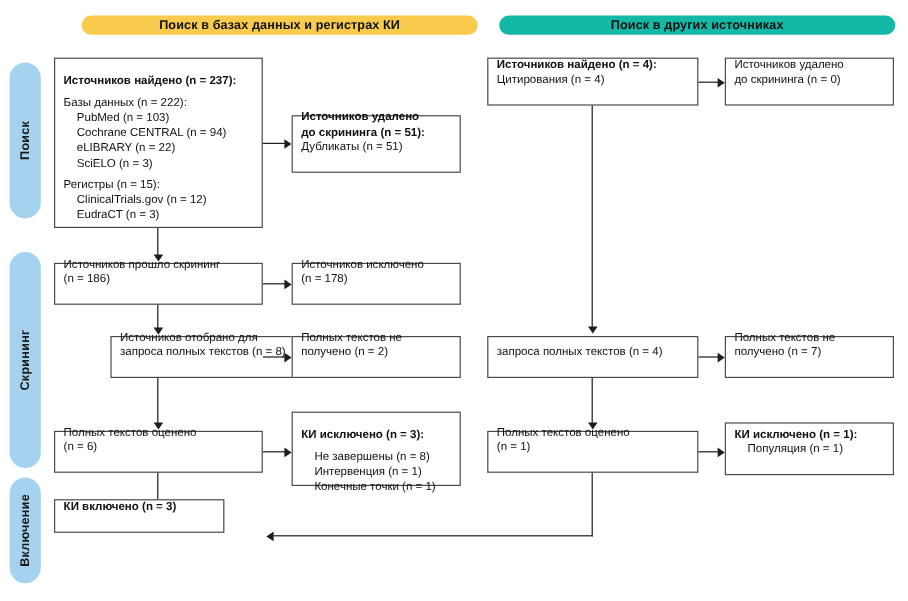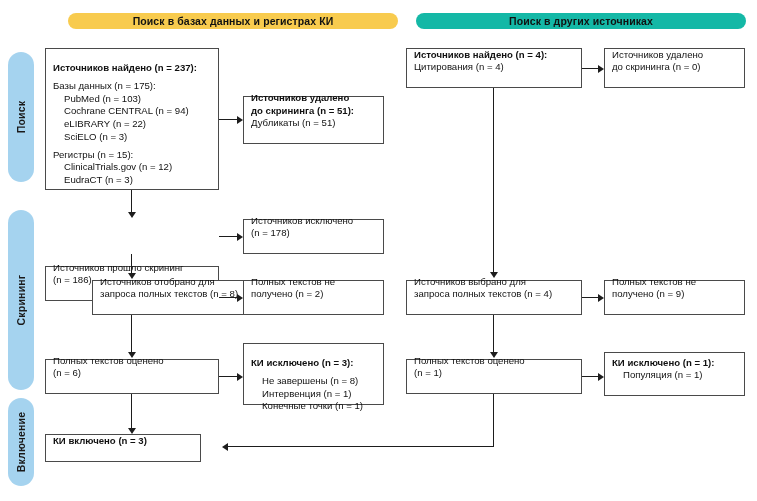--- a/index.html
+++ b/index.html
@@ -111,21 +111,21 @@
   <div class="stage-pill" style="top:210px;height:180px;">
     <span class="stage-label">Скрининг</span>
   </div>
   <div class="stage-pill" style="top:398px;height:88px;">
     <span class="stage-label">Включение</span>
   </div>
 
   <div class="box" style="left:45px;top:48px;width:174px;height:142px;">
     <div class="ln b">Источников найдено (n = 237):</div>
     <div class="gap"></div>
-    <div class="ln">Базы данных (n = 175):</div>
+    <div class="ln">Базы данных (n = 222):</div>
     <div class="ln ind">PubMed (n = 103)</div>
     <div class="ln ind">Cochrane CENTRAL (n = 94)</div>
     <div class="ln ind">eLIBRARY (n = 22)</div>
     <div class="ln ind">SciELO (n = 3)</div>
     <div class="gap"></div>
     <div class="ln">Регистры (n = 15):</div>
     <div class="ln ind">ClinicalTrials.gov (n = 12)</div>
     <div class="ln ind">EudraCT (n = 3)</div>
   </div>
 
@@ -135,21 +135,21 @@
     <div class="gap"></div>
     <div class="ln">Дубликаты (n = 51)</div>
   </div>
 
   <div class="hline" style="left:219px;top:119px;width:21px;"></div>
   <div class="arrow-r" style="left:237px;top:116px;"></div>
 
   <div class="vline" style="left:131px;top:190px;height:24px;"></div>
   <div class="arrow-d" style="left:128px;top:212px;"></div>
 
-  <div class="box vc" style="left:45px;top:219px;width:174px;height:35px;margin-top:47px;">
+  <div class="box vc" style="left:45px;top:219px;width:174px;height:35px;">
     <div class="ln">Источников прошло скрининг</div>
     <div class="ln">(n = 186)</div>
   </div>
 
   <div class="box vc" style="left:243px;top:219px;width:141px;height:35px;">
     <div class="ln">Источников исключено</div>
     <div class="ln">(n = 178)</div>
   </div>
 
   <div class="hline" style="left:219px;top:236px;width:21px;"></div>
@@ -186,21 +186,21 @@
     <div class="ln ind">Интервенция (n = 1)</div>
     <div class="ln ind">Конечные точки (n = 1)</div>
   </div>
 
   <div class="hline" style="left:219px;top:376px;width:21px;"></div>
   <div class="arrow-r" style="left:237px;top:373px;"></div>
 
   <div class="vline" style="left:131px;top:394px;height:36px;"></div>
   <div class="arrow-d" style="left:128px;top:428px;"></div>
 
-  <div class="box vc" style="left:45px;top:434px;width:156px;height:24px;">
+  <div class="box vc" style="left:45px;top:416px;width:142px;height:24px;">
     <div class="ln b">КИ включено (n = 3)</div>
   </div>
 
   <div class="box vc" style="left:406px;top:48px;width:176px;height:40px;">
     <div class="ln b">Источников найдено (n = 4):</div>
     <div class="gap"></div>
     <div class="ln">Цитирования (n = 4)</div>
   </div>
 
   <div class="box vc" style="left:604px;top:48px;width:141px;height:40px;">
@@ -208,27 +208,26 @@
     <div class="ln">до скрининга (n = 0)</div>
   </div>
 
   <div class="hline" style="left:582px;top:68px;width:19px;"></div>
   <div class="arrow-r" style="left:598px;top:65px;"></div>
 
   <div class="vline" style="left:493px;top:88px;height:186px;"></div>
   <div class="arrow-d" style="left:490px;top:272px;"></div>
 
   <div class="box vc" style="left:406px;top:280px;width:176px;height:35px;">
-    <div class="ln">Источников выбрано для</div>
     <div class="ln">запроса полных текстов (n = 4)</div>
   </div>
 
   <div class="box vc" style="left:604px;top:280px;width:141px;height:35px;">
     <div class="ln">Полных текстов не</div>
-    <div class="ln">получено (n = 9)</div>
+    <div class="ln">получено (n = 7)</div>
   </div>
 
   <div class="hline" style="left:582px;top:297px;width:19px;"></div>
   <div class="arrow-r" style="left:598px;top:294px;"></div>
 
   <div class="vline" style="left:493px;top:315px;height:39px;"></div>
   <div class="arrow-d" style="left:490px;top:352px;"></div>
 
   <div class="box vc" style="left:406px;top:359px;width:176px;height:35px;">
     <div class="ln">Полных текстов оценено</div>

